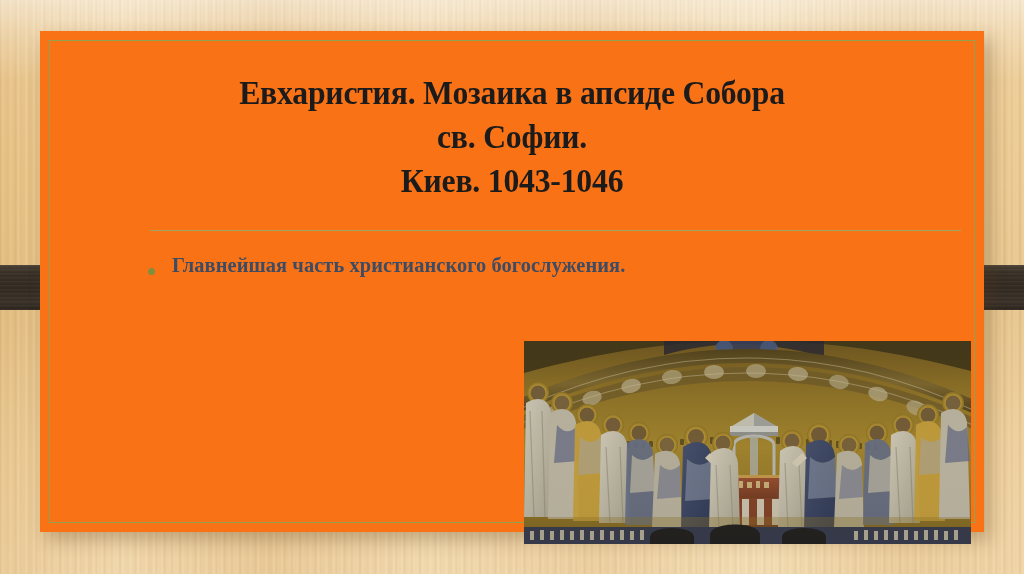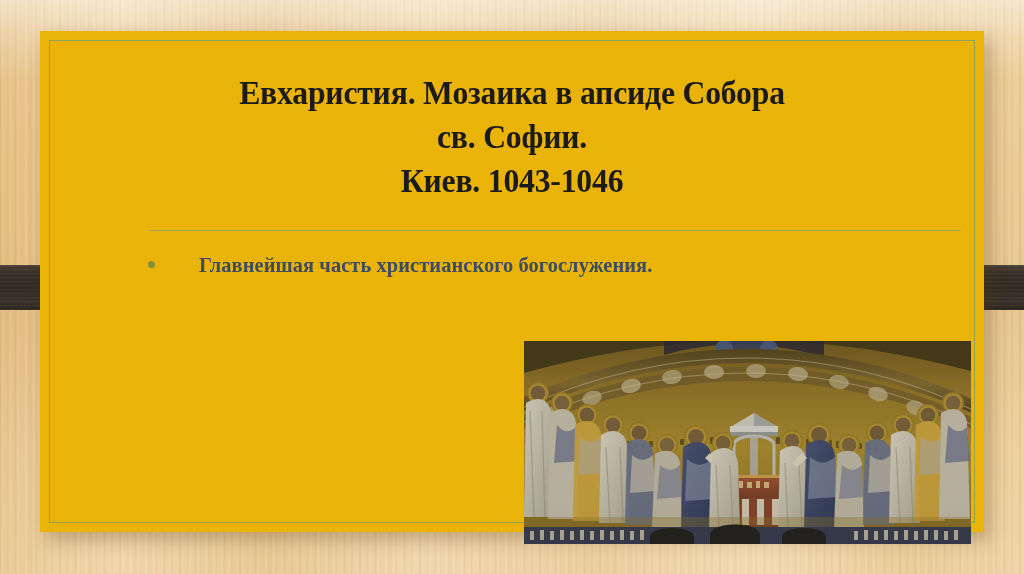--- a/index.html
+++ b/index.html
@@ -67,21 +67,21 @@
     pointer-events: none;
   }
 
   
   .card {
     position: absolute;
     left: 40px;
     top: 31px;
     width: 944px;
     height: 501px;
-    background: #eab308;
+    background: #f97316;
     box-shadow: 6px 8px 16px rgba(90,60,25,0.30);
   }
   .card-inner-border {
     position: absolute;
     left: 9px;
     top: 9px;
     right: 9px;
     bottom: 9px;
     border: 1.6px solid #8fa353;
     pointer-events: none;
@@ -157,23 +157,22 @@
 
   
   .bullets {
     position: absolute;
     left: 108px;
     top: 219px;
     width: 740px;
   }
   .bullet-row {
     display: flex;
-    align-items: flex-start;
+    align-items: center;
     margin-bottom: 14px;
-    gap: 27px;
   }
   .bullet-dot {
     flex: 0 0 auto;
     width: 7px;
     height: 7px;
     border-radius: 50%;
     background: #7f8f3d;
     margin-top: 11px;
     margin-right: 17px;
   }

